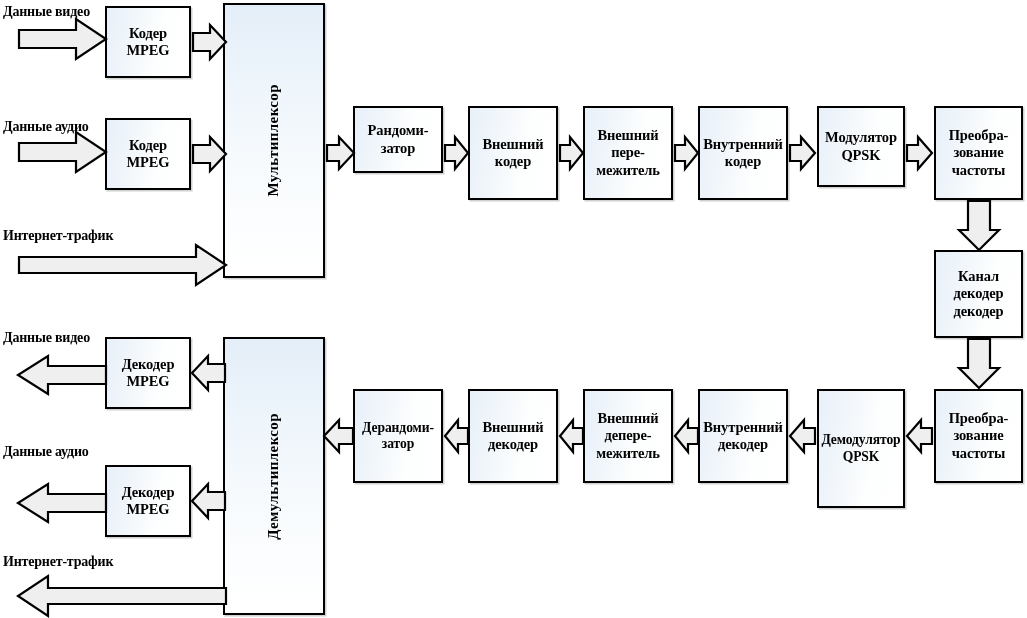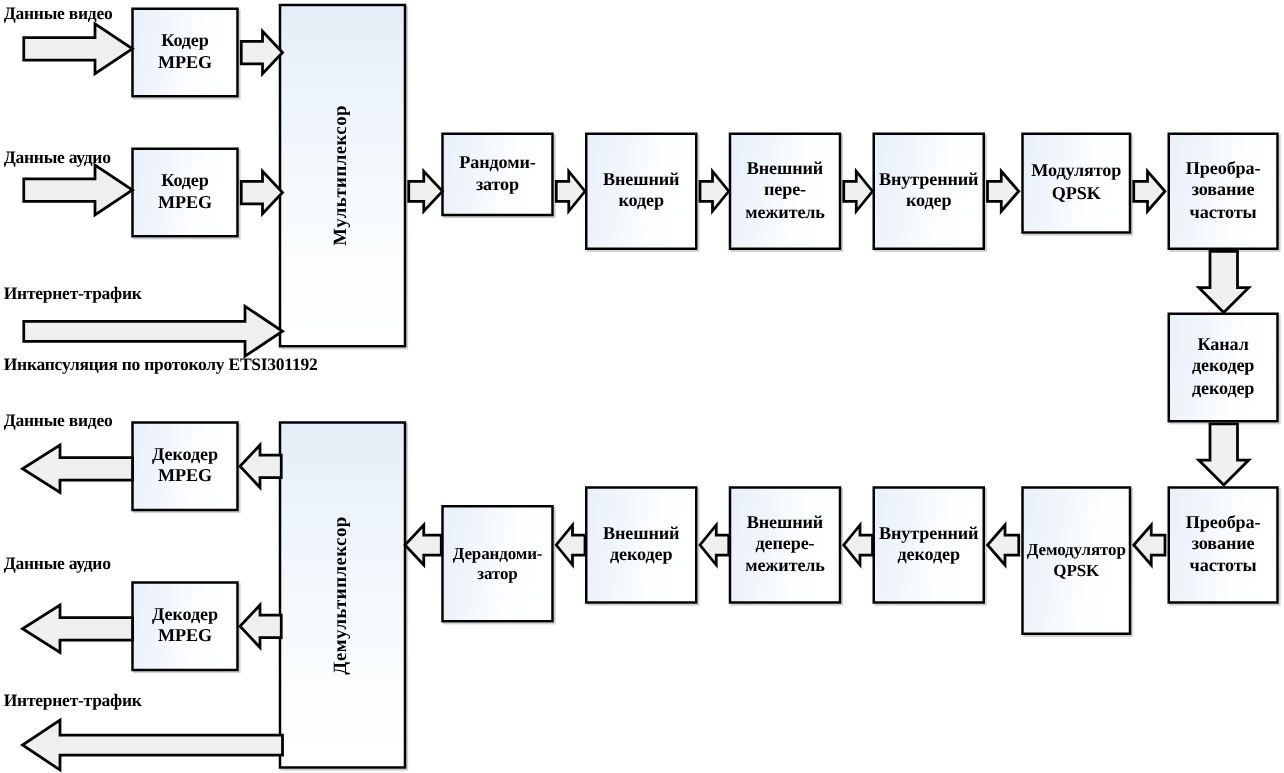--- a/index.html
+++ b/index.html
@@ -48,21 +48,20 @@
   .arrow svg{display:block;overflow:visible;}
 </style>
 </head>
 <body>
 
 <div id="stage">
 
   <div class="label" style="left:3px;top:4px;">Данные видео</div>
   <div class="label" style="left:3px;top:119px;">Данные аудио</div>
   <div class="label" style="left:3px;top:228px;">Интернет-трафик</div>
-  <div class="label" style="left:3px;top:285px;">Инкапсуляция по протоколу ETSI301192</div>
 
   <div class="node" style="left:105px;top:6px;width:86px;height:72px;">
     <span>
         <span>Кодер</span>
         <span>MPEG</span>
       </span>
   </div>
 
   <div class="node" style="left:105px;top:118px;width:86px;height:72px;">
     <span>
@@ -157,21 +156,21 @@
       </span>
   </div>
 
   <div class="node" style="left:468px;top:389px;width:90px;height:94px;">
     <span>
         <span>Внешний</span>
         <span>декодер</span>
       </span>
   </div>
 
-  <div class="node" style="left:353px;top:389px;width:90px;height:94px;margin-top:15px;">
+  <div class="node" style="left:353px;top:389px;width:90px;height:94px;">
     <span style="font-size:13.6px;">
         <span>Дерандоми-</span>
         <span>затор</span>
       </span>
   </div>
 
   <div class="node tall" style="left:223px;top:337px;width:102px;height:278px;">
     <span>Демультиплексор</span>
   </div>
 

